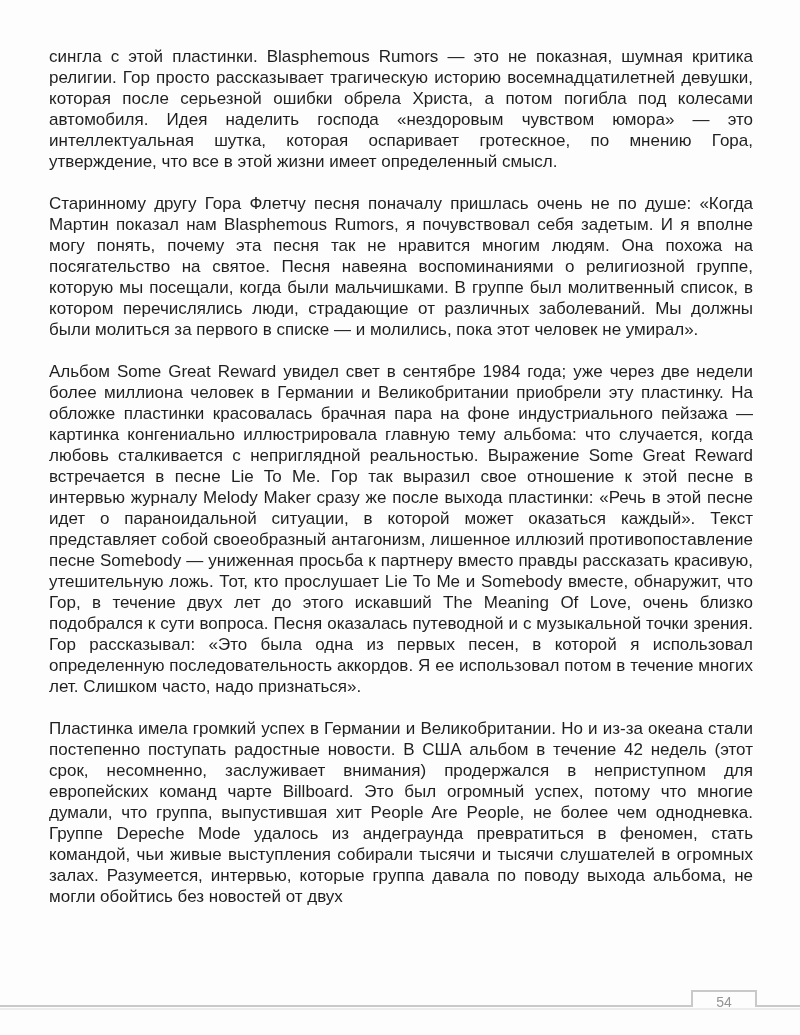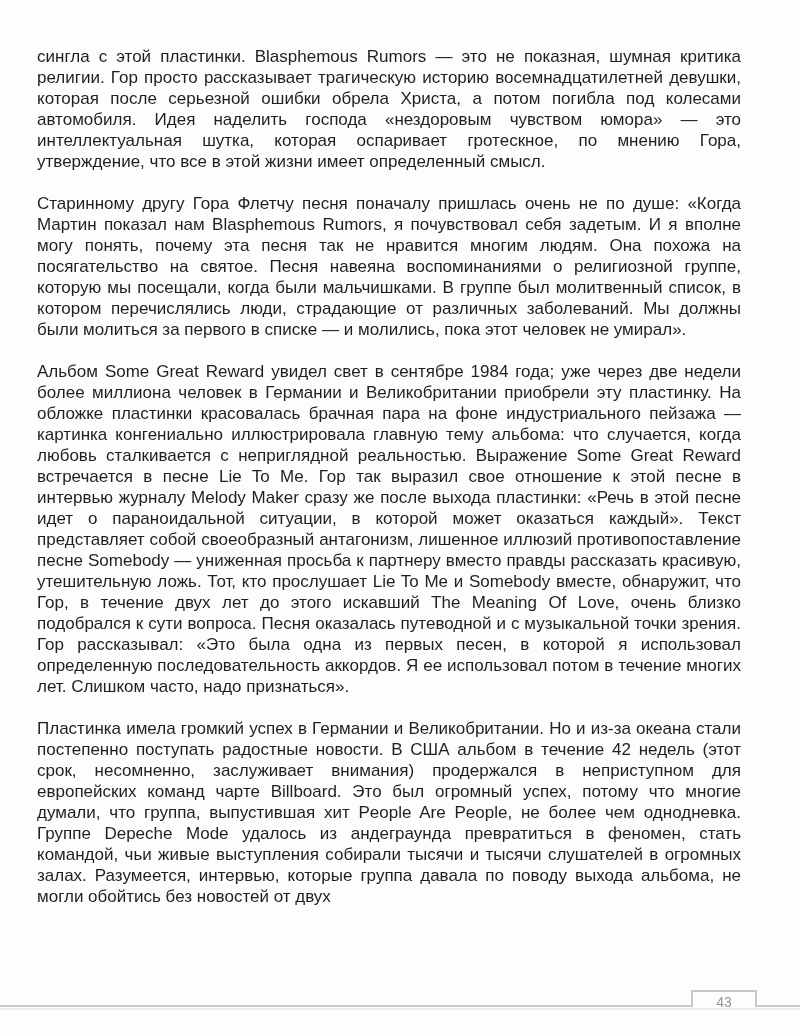--- a/index.html
+++ b/index.html
@@ -22,21 +22,21 @@
     position: relative;
   }
   .page {
     position: relative;
     width: 800px;
     height: 1035px;
     background: var(--page-bg);
   }
   .content {
     position: absolute;
-    left: 37px;
+    left: 49px;
     top: 46px;
     width: 704px;
     color: var(--text-color);
     font-size: 17px;
     line-height: 21px;
     text-align: justify;
   }
   .content p {
     margin: 0 0 21px 0;
     padding: 0;
@@ -91,15 +91,15 @@
     <p>сингла с этой пластинки. Blasphemous Rumors — это не показная, шумная критика религии. Гор просто рассказывает трагическую историю восемнадцатилетней девушки, которая после серьезной ошибки обрела Христа, а потом погибла под колесами автомобиля. Идея наделить господа «нездоровым чувством юмора» — это интеллектуальная шутка, которая оспаривает гротескное, по мнению Гора, утверждение, что все в этой жизни имеет определенный смысл.</p>
     <p>Старинному другу Гора Флетчу песня поначалу пришлась очень не по душе: «Когда Мартин показал нам Blasphemous Rumors, я почувствовал себя задетым. И я вполне могу понять, почему эта песня так не нравится многим людям. Она похожа на посягательство на святое. Песня навеяна воспоминаниями о религиозной группе, которую мы посещали, когда были мальчишками. В группе был молитвенный список, в котором перечислялись люди, страдающие от различных заболеваний. Мы должны были молиться за первого в списке — и молились, пока этот человек не умирал».</p>
     <p>Альбом Some Great Reward увидел свет в сентябре 1984 года; уже через две недели более миллиона человек в Германии и Великобритании приобрели эту пластинку. На обложке пластинки красовалась брачная пара на фоне индустриального пейзажа — картинка конгениально иллюстрировала главную тему альбома: что случается, когда любовь сталкивается с неприглядной реальностью. Выражение Some Great Reward встречается в песне Lie To Me. Гор так выразил свое отношение к этой песне в интервью журналу Melody Maker сразу же после выхода пластинки: «Речь в этой песне идет о параноидальной ситуации, в которой может оказаться каждый». Текст представляет собой своеобразный антагонизм, лишенное иллюзий противопоставление песне Somebody — униженная просьба к партнеру вместо правды рассказать красивую, утешительную ложь. Тот, кто прослушает Lie To Me и Somebody вместе, обнаружит, что Гор, в течение двух лет до этого искавший The Meaning Of Love, очень близко подобрался к сути вопроса. Песня оказалась путеводной и с музыкальной точки зрения. Гор рассказывал: «Это была одна из первых песен, в которой я использовал определенную последовательность аккордов. Я ее использовал потом в течение многих лет. Слишком часто, надо признаться».</p>
     <p>Пластинка имела громкий успех в Германии и Великобритании. Но и из-за океана стали постепенно поступать радостные новости. В США альбом в течение 42 недель (этот срок, несомненно, заслуживает внимания) продержался в неприступном для европейских команд чарте Billboard. Это был огромный успех, потому что многие думали, что группа, выпустившая хит People Are People, не более чем однодневка. Группе Depeche Mode удалось из андеграунда превратиться в феномен, стать командой, чьи живые выступления собирали тысячи и тысячи слушателей в огромных залах. Разумеется, интервью, которые группа давала по поводу выхода альбома, не могли обойтись без новостей от двух</p>
   </div>
 
   <div class="rule-shadow"></div>
   <div class="rule rule-left"></div>
   <div class="rule rule-right"></div>
   <div class="page-tab">
-    <span>43</span>
+    <span>54</span>
   </div>
 </div>
 
 </body></html>

